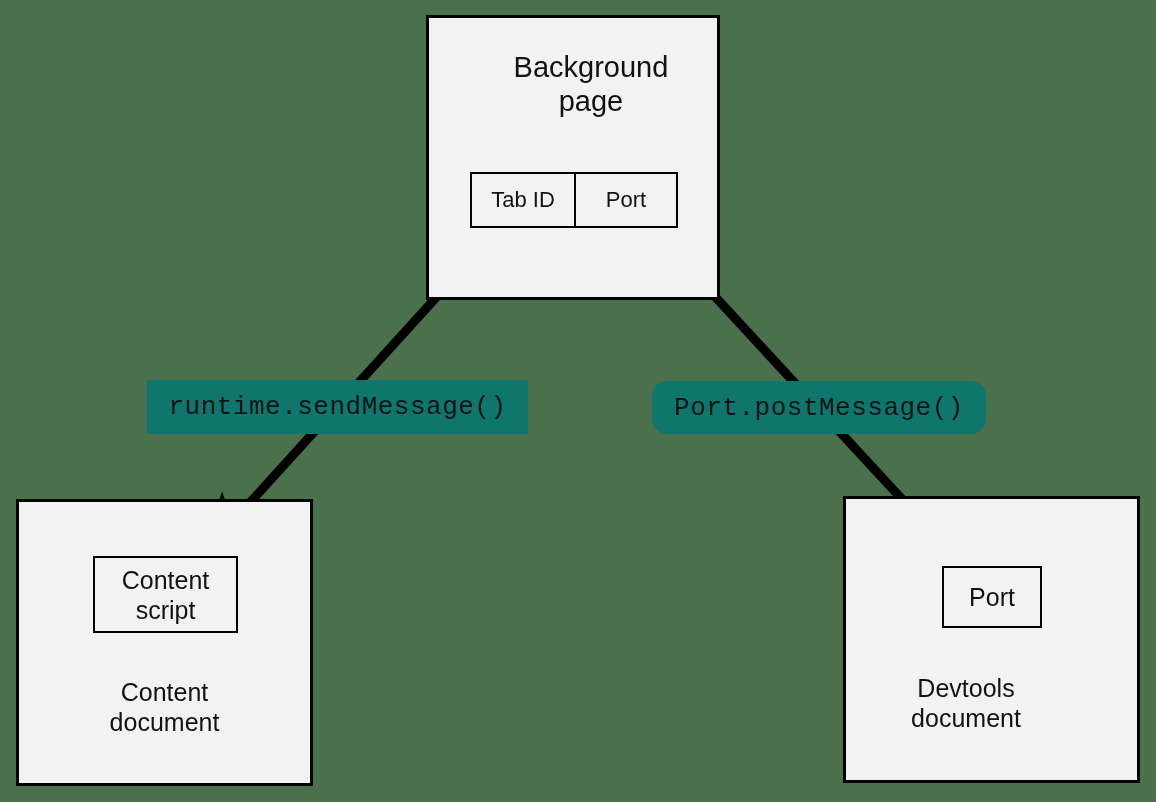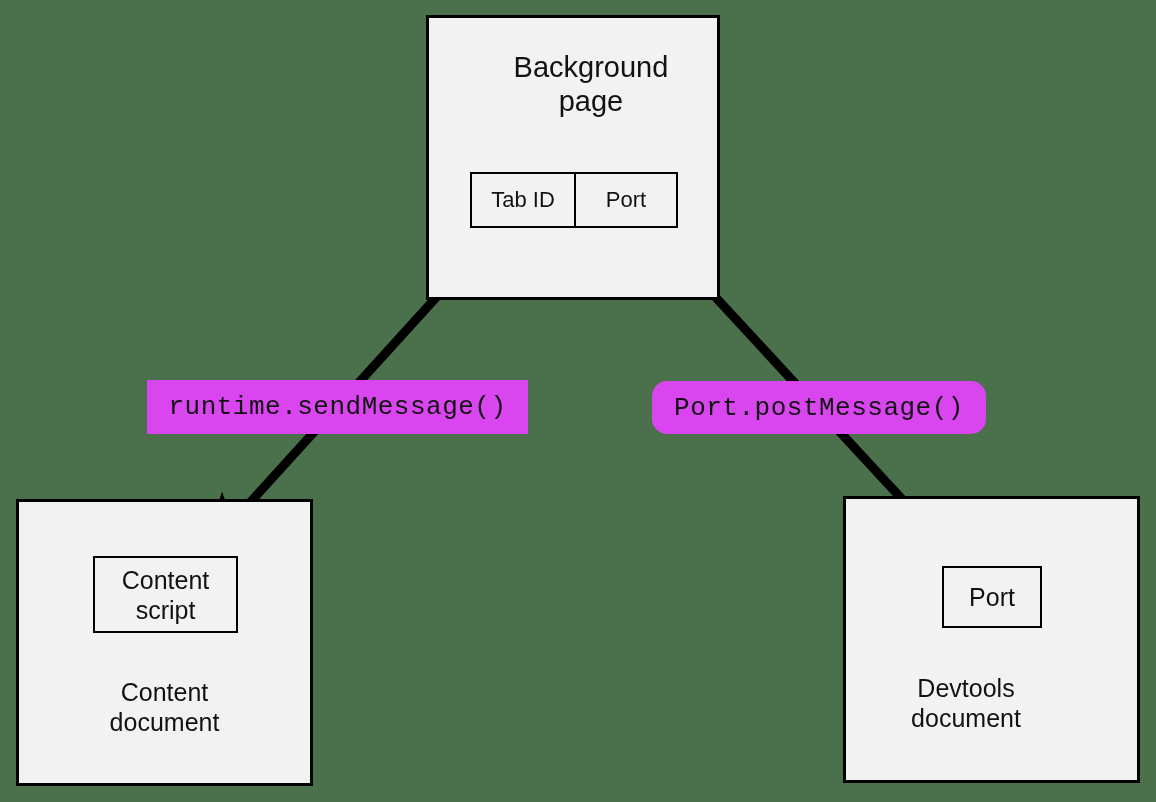--- a/index.html
+++ b/index.html
@@ -33,21 +33,21 @@
   .node-text {
     position: absolute;
     color: #121212;
     text-align: center;
     line-height: 1.18;
     white-space: pre-line;
     font-family: "Liberation Sans", sans-serif;
   }
   .label-chip {
     position: absolute;
-    background: #d946ef;
+    background: #0f766e;
     color: #121212;
     font-family: "Liberation Mono", monospace;
     display: flex;
     align-items: center;
     justify-content: center;
     letter-spacing: 0.5px;
     box-sizing: border-box;
   }
   #edge-layer {
     position: absolute;

